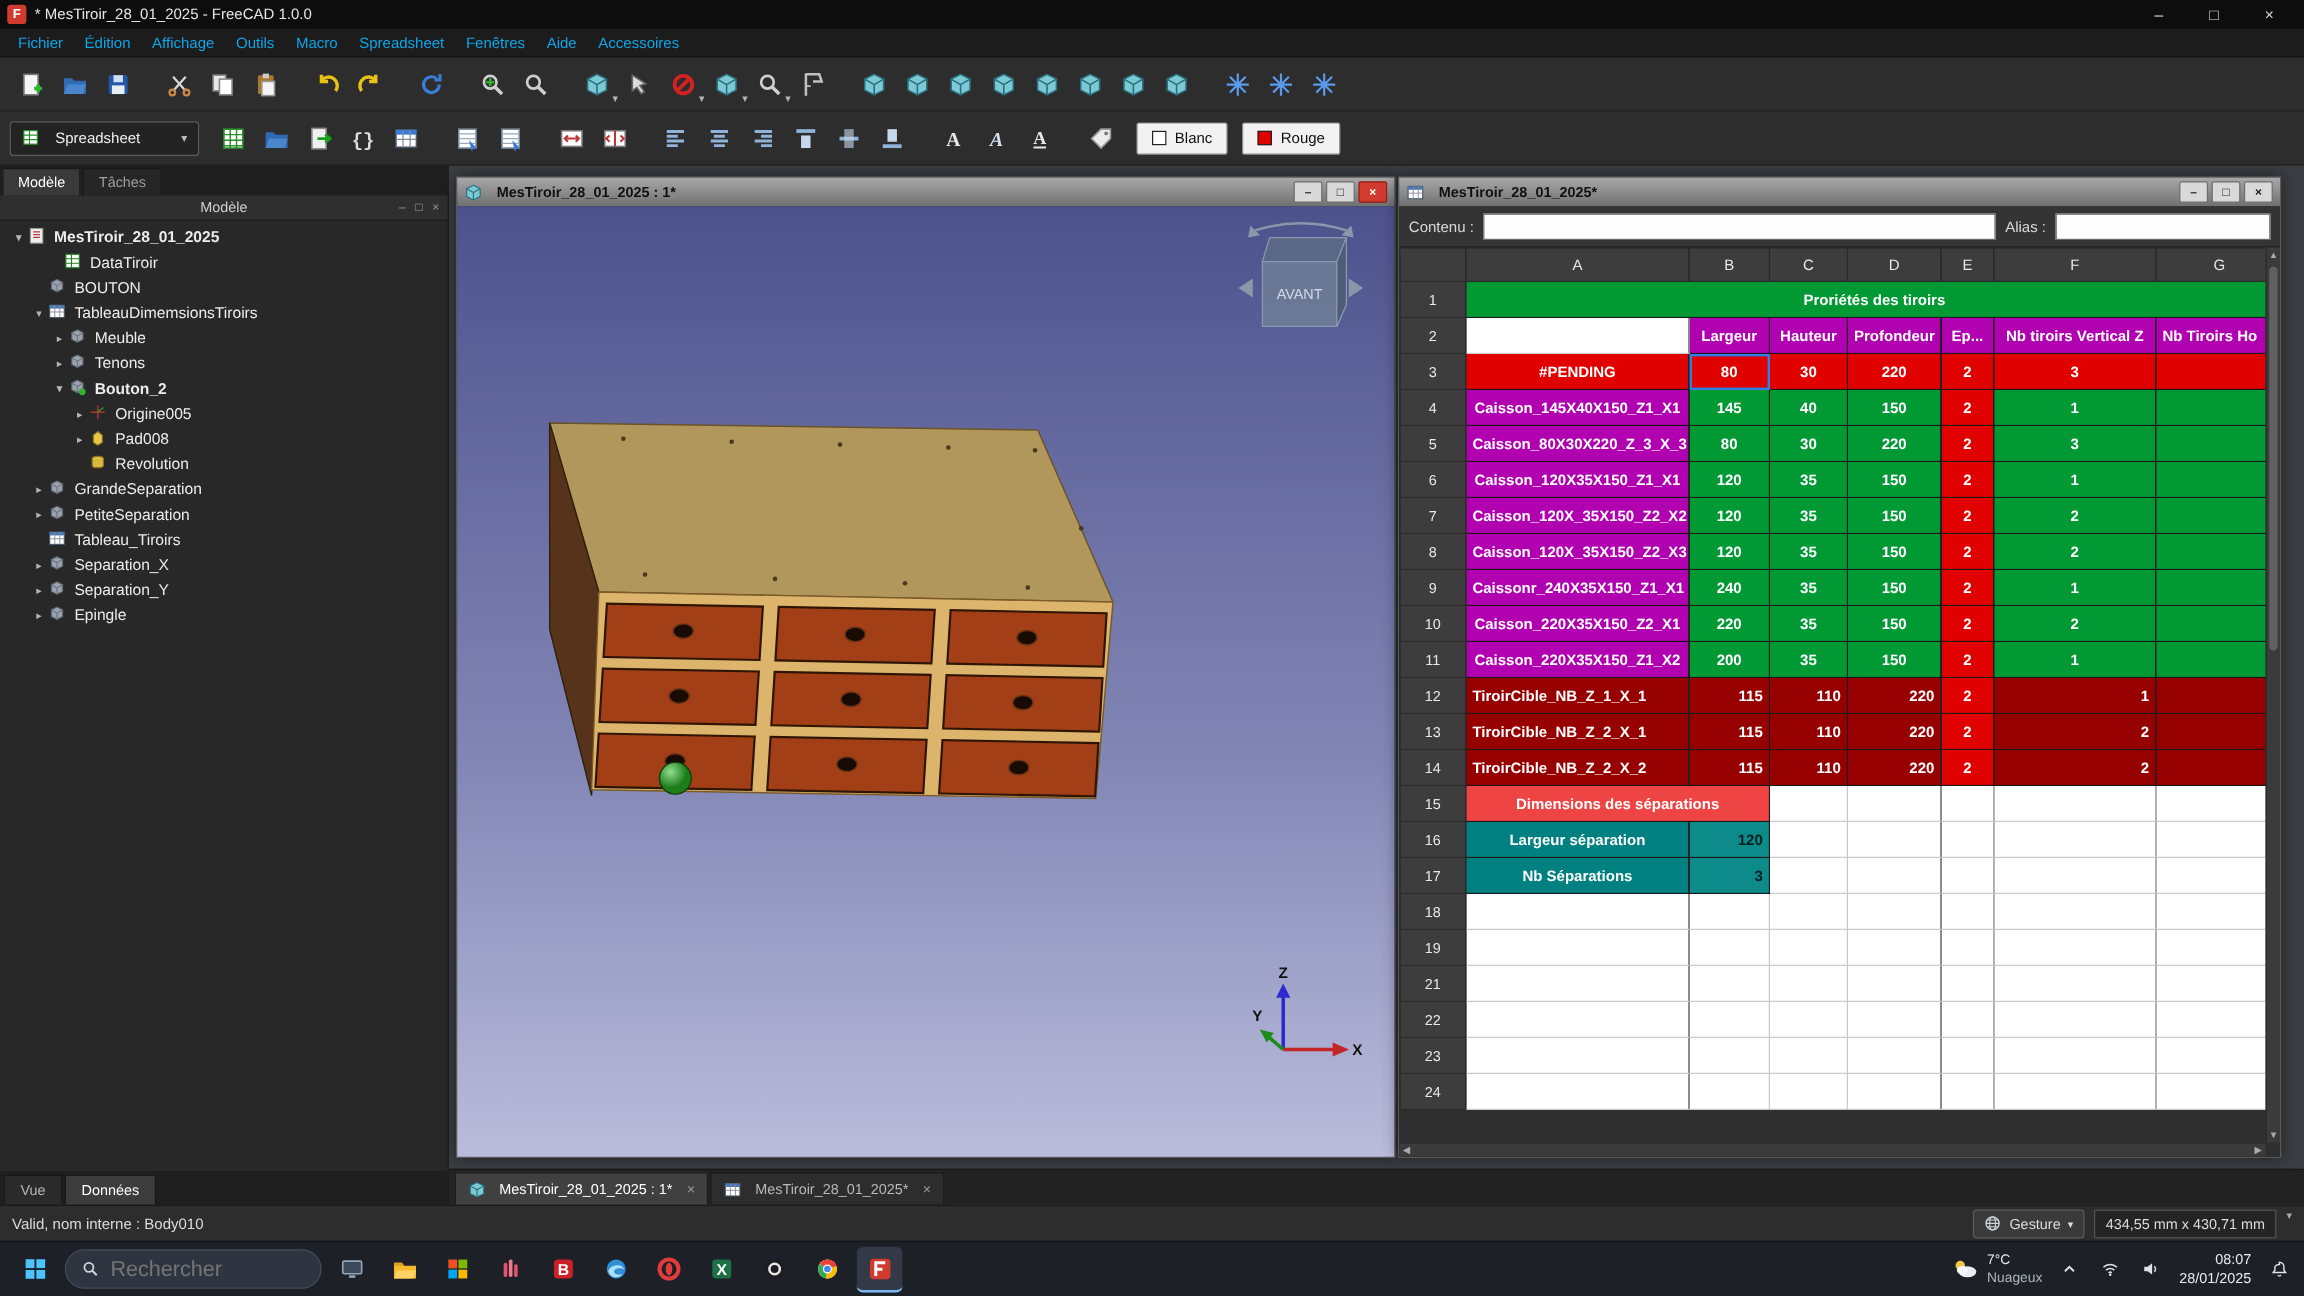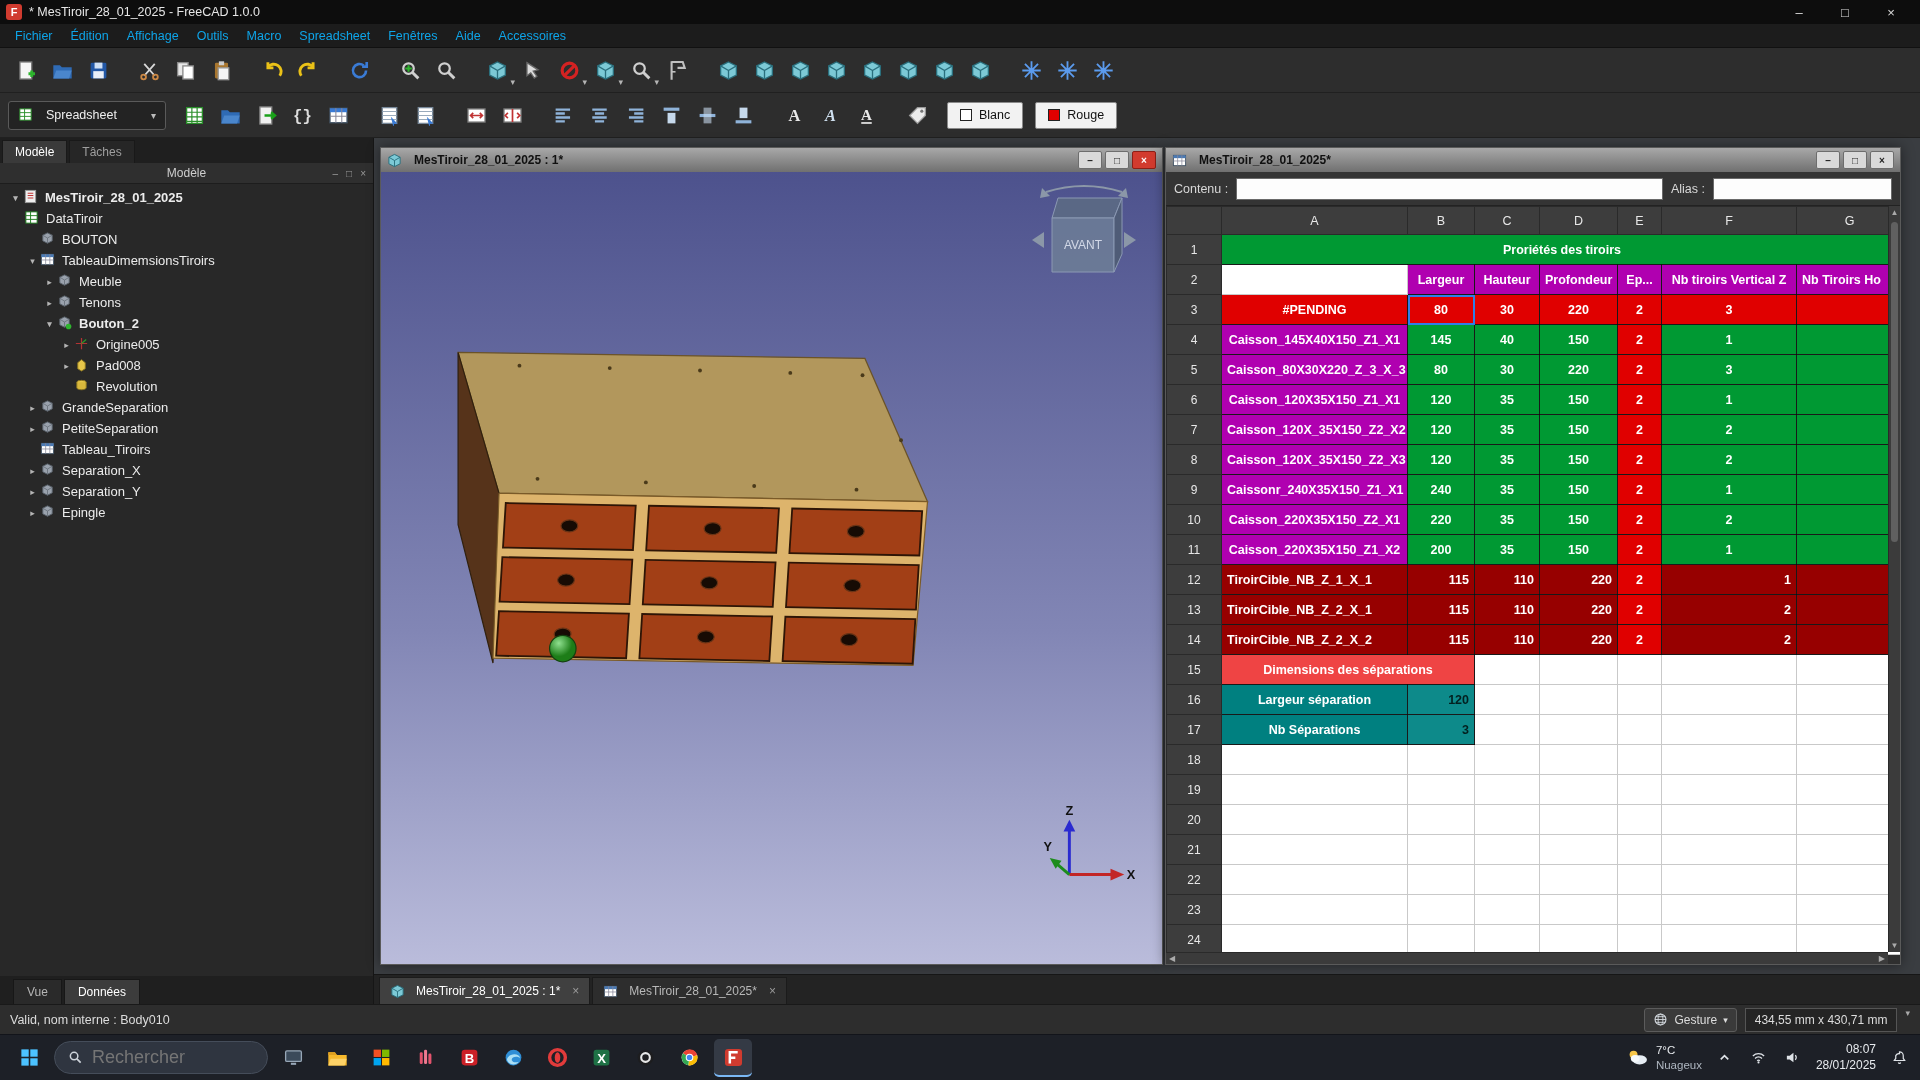--- a/index.html
+++ b/index.html
@@ -31,21 +31,21 @@
 .panel-tabs{display:flex;height:25px;background:#1f1f1f;align-items:flex-end;padding-left:2px;gap:2px}
 .ptab{padding:4px 12px;font-size:12px;color:#9f9f9f;background:#262626;border:1px solid #191919;border-bottom:none}
 .ptab.active{background:#3a3a3a;color:#fff}
 .panel-header{height:21px;background:#2f2f2f;display:flex;align-items:center;justify-content:center;font-size:12px;color:#cfcfcf;position:relative;border-bottom:1px solid #1d1d1d}
 .hdr-btns{position:absolute;right:7px;display:flex;gap:8px;color:#9a9a9a;font-size:10px}
 .tree{flex:1;overflow:hidden;background:#282828;padding-top:3px}
 .tree-row{display:flex;align-items:center;height:21px;font-size:13px;color:#ececec;white-space:nowrap}
 .tree-row.bold{font-weight:bold}
 .tree-arrow{width:15px;text-align:center;color:#b5b5b5;font-size:9px;flex:none}
 .tree-icon{width:17px;height:17px;margin-right:5px;flex:none}
-.bottom-tabs{display:flex;height:28px;background:#1f1f1f;align-items:flex-end;padding-left:13px;gap:2px}
+.bottom-tabs{display:flex;height:28px;background:#1f1f1f;align-items:flex-end;padding-left:3px;gap:2px}
 .btab{padding:5px 13px;font-size:12px;color:#b5b5b5;background:#2a2a2a;border:1px solid #171717;border-bottom:none}
 .btab.active{background:#3c3c3c;color:#fff}
 
 .mdi{flex:1;position:relative;background:#3a3d41}
 .mdi-tabbar{position:absolute;left:0;right:0;bottom:0;height:30px;background:#232323;display:flex;align-items:flex-end;padding-left:5px;gap:2px;border-top:1px solid #161616}
 .mdi-tab{display:flex;align-items:center;gap:7px;height:27px;padding:0 10px;font-size:12px;background:#2d2d2d;color:#b8b8b8;border:1px solid #1b1b1b;border-bottom:none}
 .mdi-tab.active{background:#404040;color:#fff}
 .mdi-tab .tclose{color:#9a9a9a;font-size:12px;margin-left:5px}
 
 .child-window{position:absolute;border:1px solid #5a5a5a;background:#2f2f2f;display:flex;flex-direction:column;box-shadow:0 0 12px rgba(0,0,0,.45)}
@@ -459,21 +459,21 @@
       </div>
       <div class="tree">
           <div class="tree-row bold" style="padding-left: 8px;">
             <span class="tree-arrow">▾</span>
             <span class="tree-icon"><svg viewBox="0 0 16 16" width="15" height="15">
                 <rect x="2.5" y="1.5" width="11" height="13" fill="#eee" stroke="#999"></rect>
                 <path d="M5 4.5h6M5 7h6M5 9.5h6" stroke="#c23636" stroke-width="1.1"></path>
               </svg></span>
             <span>MesTiroir_28_01_2025</span>
           </div>
-          <div class="tree-row" style="padding-left: 9px;">
+          <div class="tree-row" style="padding-left: 38px;">
             <span class="tree-arrow"></span>
             <span class="tree-icon"><svg viewBox="0 0 16 16" width="15" height="15">
                 <rect x="2" y="2" width="12" height="12" fill="#fff" stroke="#1e7e1e"></rect>
                 <path d="M2 6h12M2 10h12M7 2v12" stroke="#1e7e1e" stroke-width="1"></path>
               </svg></span>
             <span>DataTiroir</span>
           </div>
           <div class="tree-row" style="padding-left: 25px;">
             <span class="tree-arrow"></span>
             <span class="tree-icon"><svg viewBox="0 0 16 16" width="15" height="15">
@@ -912,30 +912,20 @@
                     <th class="rowhdr">19</th>
                     <td class="bg-white"></td>
                     <td class="bg-white"></td>
                     <td class="bg-white"></td>
                     <td class="bg-white"></td>
                     <td class="bg-white"></td>
                     <td class="bg-white"></td>
                     <td class="bg-white"></td>
                   </tr>
                   <tr>
-                    <th class="rowhdr">20</th>
-                    <td class="bg-white"></td>
-                    <td class="bg-white"></td>
-                    <td class="bg-white"></td>
-                    <td class="bg-white"></td>
-                    <td class="bg-white"></td>
-                    <td class="bg-white"></td>
-                    <td class="bg-white"></td>
-                  </tr>
-                  <tr>
                     <th class="rowhdr">21</th>
                     <td class="bg-white"></td>
                     <td class="bg-white"></td>
                     <td class="bg-white"></td>
                     <td class="bg-white"></td>
                     <td class="bg-white"></td>
                     <td class="bg-white"></td>
                     <td class="bg-white"></td>
                   </tr>
                   <tr>

